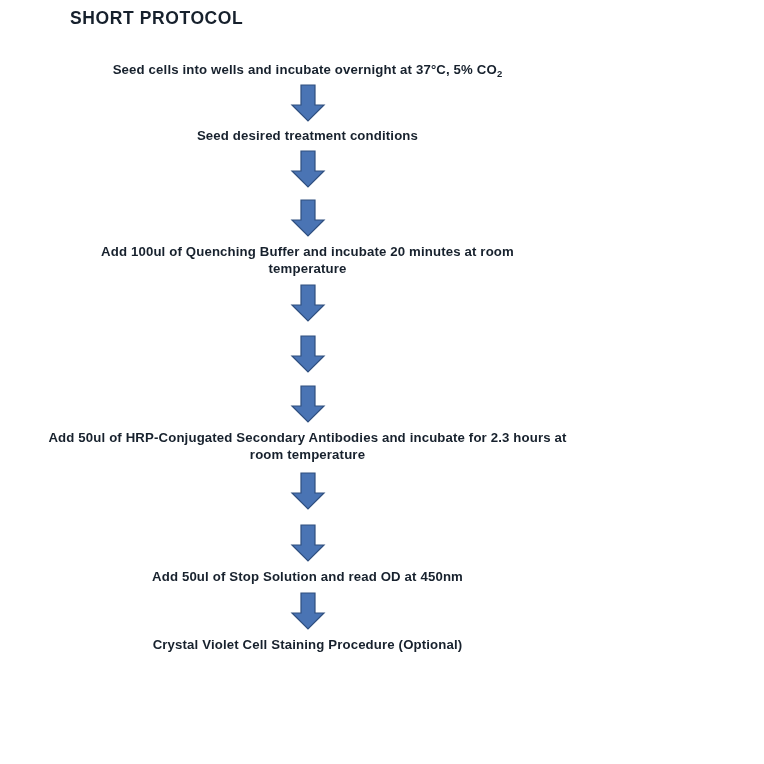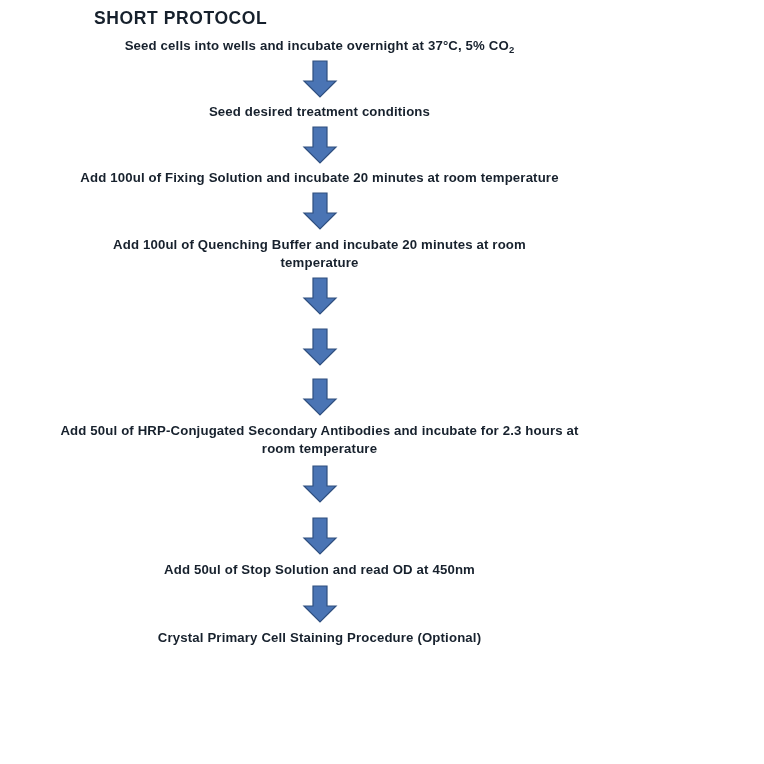--- a/index.html
+++ b/index.html
@@ -12,21 +12,21 @@
     background: #ffffff;
     font-family: "Liberation Sans", sans-serif;
     color: #1a2430;
     overflow: hidden;
   }
   .page {
     position: relative;
     width: 631px;
     height: 764px;
     box-sizing: border-box;
-    padding: 4px 28px 0 36px;
+    padding: 4px 28px 0 12px;
   }
   .protocol-title {
     font-size: 17.5px;
     font-weight: bold;
     letter-spacing: 0.6px;
     color: #16202c;
     margin: 4px 0 2px 58px;
     line-height: 1.2;
   }
   .flow {
@@ -62,21 +62,21 @@
   
   .gap-0 { margin: 5px 0 4px 0; }
   .gap-1 { margin: 4px 0 4px 0; }
   .gap-2 { margin: 5px 0 5px 0; }
   .gap-3 { margin: 5px 0 5px 0; }
   .gap-4 { margin: 6px 0 5px 0; }
   .gap-5 { margin: 5px 0 5px 0; }
   .gap-6 { margin: 7px 0 6px 0; }
   .gap-7 { margin: 6px 0 5px 0; }
   .gap-8 { margin: 6px 0 5px 0; }
-  .step.first { margin-top: 6px; }
+  .step.first { margin-top: 30px; }
 </style>
 </head>
 <body>
 
 <div class="page">
 
   <div class="protocol-title">SHORT PROTOCOL</div>
 
   <div class="flow">
 
@@ -91,23 +91,20 @@
 
     <div class="step">
       <span>Seed desired treatment conditions</span>
     </div>
     <div class="arrow-wrap gap-1">
       <svg class="arrow" width="40" height="40" viewBox="0 0 40 40">
         <polygon points="13,2 27,2 27,22 36,22 20,38 4,22 13,22" fill="#4a74b4" stroke="#2f4f7f" stroke-width="1.2"></polygon>
       </svg>
     </div>
 
-    <div class="step">
-      <span>Add 100ul of Fixing Solution and incubate 20 minutes at room temperature</span>
-    </div>
     <div class="arrow-wrap gap-2">
       <svg class="arrow" width="40" height="40" viewBox="0 0 40 40">
         <polygon points="13,2 27,2 27,22 36,22 20,38 4,22 13,22" fill="#4a74b4" stroke="#2f4f7f" stroke-width="1.2"></polygon>
       </svg>
     </div>
 
     <div class="step" style="max-width:480px">
       <span>Add 100ul of Quenching Buffer and incubate 20 minutes at room temperature</span>
     </div>
     <div class="arrow-wrap gap-3">
@@ -146,17 +143,17 @@
     <div class="step">
       <span>Add 50ul of Stop Solution and read OD at 450nm</span>
     </div>
     <div class="arrow-wrap gap-8">
       <svg class="arrow" width="40" height="40" viewBox="0 0 40 40">
         <polygon points="13,2 27,2 27,22 36,22 20,38 4,22 13,22" fill="#4a74b4" stroke="#2f4f7f" stroke-width="1.2"></polygon>
       </svg>
     </div>
 
     <div class="step">
-      <span>Crystal Primary Cell Staining Procedure (Optional)</span>
+      <span>Crystal Violet Cell Staining Procedure (Optional)</span>
     </div>
 
   </div>
 </div>
 
 </body></html>

